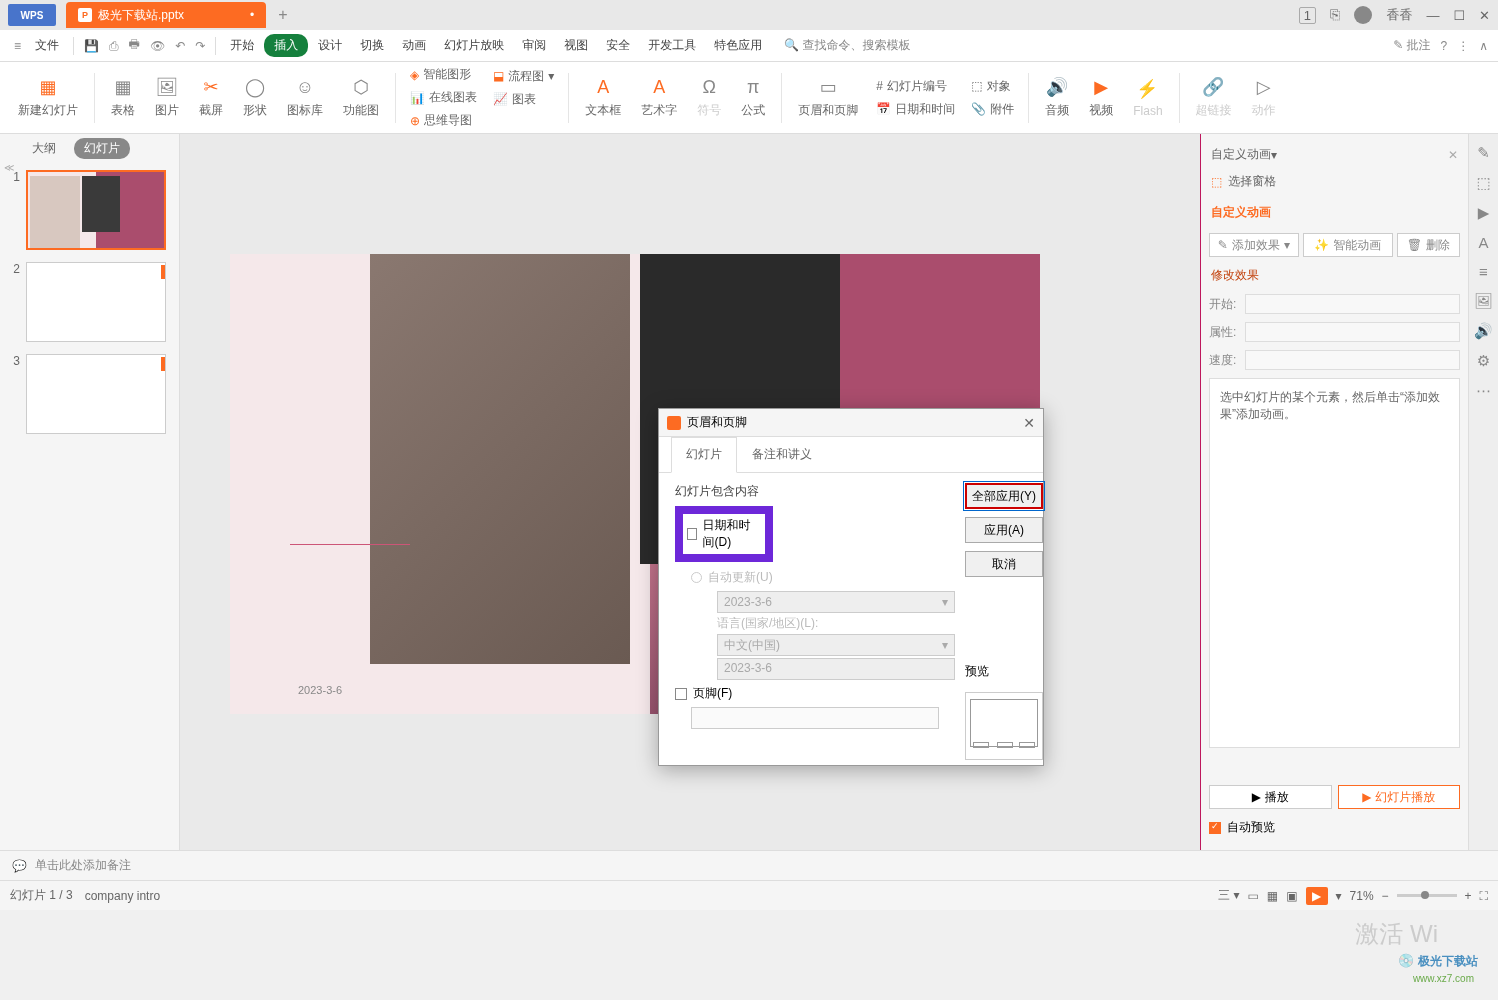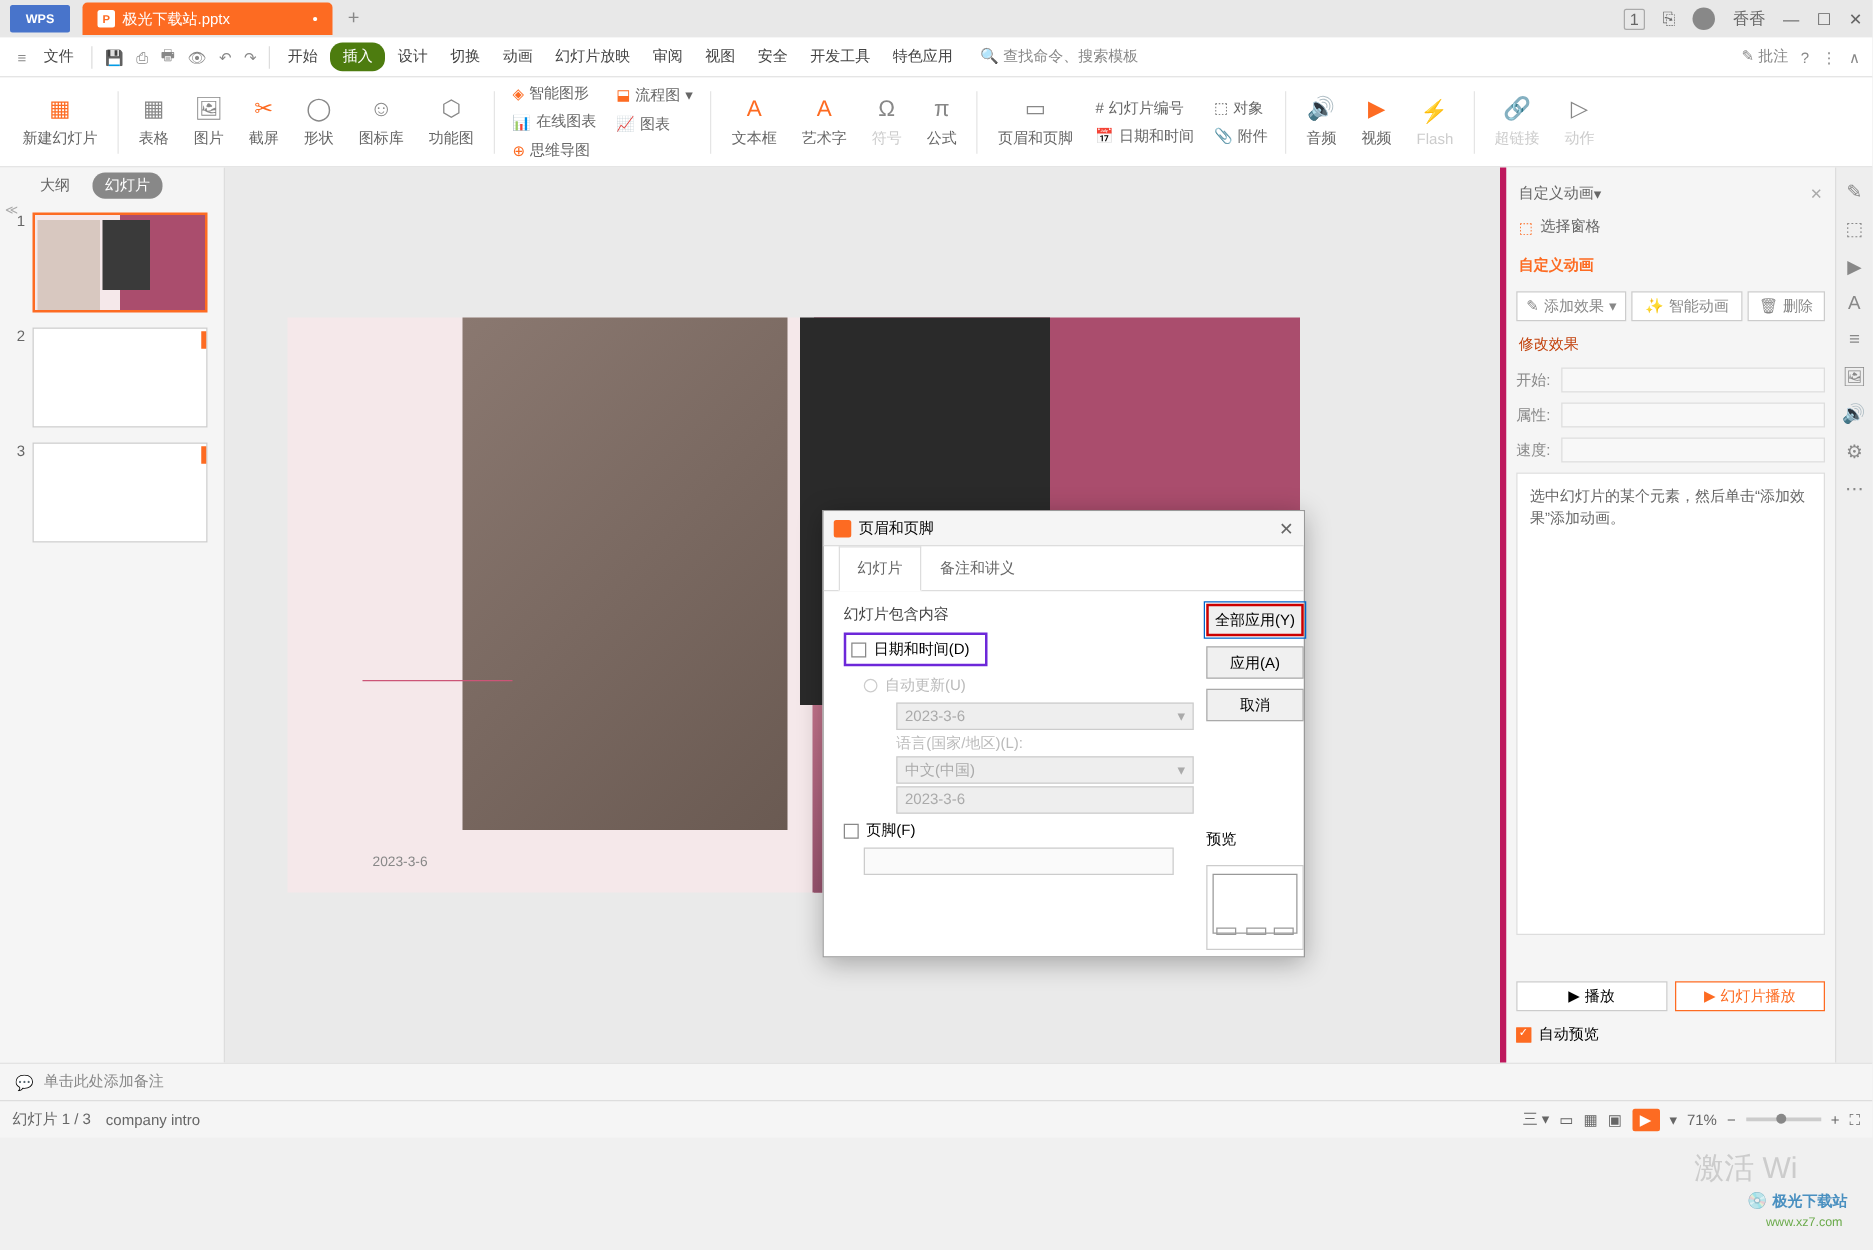--- a/index.html
+++ b/index.html
@@ -9,21 +9,21 @@
 .file-tab{margin-left:10px;height:26px;background:#fd6b22;color:#fff;display:flex;align-items:center;padding:0 12px;border-radius:4px 4px 0 0;gap:6px}
 .file-tab .icon{width:14px;height:14px;background:#fff;border-radius:2px;display:flex;align-items:center;justify-content:center;color:#fd6b22;font-size:9px;font-weight:bold}
 .file-tab .dot{margin-left:60px;color:#fff}
 .new-tab{margin-left:12px;color:#888;font-size:16px;cursor:pointer}
 .win-ctrl{margin-left:auto;display:flex;gap:14px;align-items:center;color:#666}
 .win-ctrl span{cursor:pointer;font-size:13px}
 .badge1{border:1px solid #aaa;padding:0 4px;border-radius:2px;font-size:10px}
 .avatar{width:18px;height:18px;border-radius:50%;background:#888}
 .menubar{height:32px;background:#fff;border-bottom:1px solid #ddd;display:flex;align-items:center;padding:0 10px;gap:2px}
 .menu-btn{padding:4px 8px;color:#444;cursor:pointer;border-radius:3px}
-.menu-btn.active{background:#4d7c0f;color:#fff;border-radius:10px;padding:3px 10px}
+.menu-btn.active{background:#15803d;color:#fff;border-radius:10px;padding:3px 10px}
 .menu-sep{width:1px;height:18px;background:#ddd;margin:0 4px}
 .menu-icon{color:#888;padding:4px;cursor:pointer}
 .search-cmd{margin-left:12px;color:#888}
 .menu-right{margin-left:auto;display:flex;gap:10px;align-items:center;color:#888}
 .ribbon{height:72px;background:#fff;border-bottom:1px solid #ddd;display:flex;align-items:center;padding:0 10px;gap:4px}
 .rib-item{display:flex;flex-direction:column;align-items:center;justify-content:center;padding:4px 8px;color:#666;cursor:pointer;gap:4px;min-height:58px}
 .rib-item.disabled{color:#ccc}
 .rib-ico{font-size:18px;color:#888}
 .rib-ico.orange{color:#fd6b22}
 .rib-sep{width:1px;height:50px;background:#e5e5e5;margin:0 4px}
@@ -55,37 +55,37 @@
 .dlg-title{height:28px;background:#f5f5f5;display:flex;align-items:center;padding:0 8px;gap:6px;border-bottom:1px solid #ddd}
 .dlg-ico{width:14px;height:14px;background:#fd6b22;border-radius:2px}
 .dlg-close{margin-left:auto;cursor:pointer;font-size:14px;color:#666}
 .dlg-tabs{display:flex;border-bottom:1px solid #ddd;padding:0 12px}
 .dlg-tab{padding:8px 14px;color:#666;cursor:pointer;border:1px solid transparent}
 .dlg-tab.active{border:1px solid #ddd;border-bottom:1px solid #fff;background:#fff;margin-bottom:-1px}
 .dlg-body{padding:10px 16px;display:flex;gap:10px}
 .dlg-left{flex:1}
 .dlg-label{color:#444;margin-bottom:6px}
 .check-row{display:flex;align-items:center;gap:6px;padding:3px 0}
-.check-row.boxed{border:2px solid #6d28d9;padding:3px 4px;margin-bottom:4px;width:115px}
+.check-row.boxed{border:8px solid #6d28d9;padding:3px 4px;margin-bottom:4px;width:98px}
 .check{width:12px;height:12px;border:1px solid #888}
 .radio{width:11px;height:11px;border:1px solid #999;border-radius:50%}
 .radio.dis,.check.dis{border-color:#ccc}
 .dis-txt{color:#bbb}
 .combo{width:238px;height:22px;border:1px solid #ccc;background:#eee;color:#aaa;padding:2px 6px;display:flex;align-items:center;justify-content:space-between;margin:2px 0}
 .textbox{width:238px;height:22px;border:1px solid #ccc;background:#eee;color:#aaa;padding:2px 6px;margin:2px 0}
 .dlg-right{width:86px;display:flex;flex-direction:column;gap:8px}
 .dlg-btn{height:26px;border:1px solid #aaa;background:#f0f0f0;cursor:pointer;display:flex;align-items:center;justify-content:center}
 .dlg-btn.boxed{border:2px solid #c00;outline:1px solid #0066cc;outline-offset:1px}
 .preview-box{border:1px solid #ccc;height:68px;margin-top:4px;padding:4px}
 .preview-slide{width:68px;height:48px;border:1px solid #999;margin:2px auto;position:relative}
 .preview-slide span{position:absolute;bottom:-2px;width:16px;height:6px;border:1px solid #999;font-size:6px}
 .indent{margin-left:16px}
 .indent2{margin-left:26px}
 .notes-area{height:30px;border-top:1px solid #ddd;background:#f5f5f5;display:flex;align-items:center;padding:0 12px;gap:8px;color:#888}
-.side-panel{width:268px;background:#f5f5f5;border-left:5px solid #be185d;display:flex;flex-direction:column;padding:8px}
+.side-panel{width:268px;background:#f5f5f5;border-left:1px solid #be185d;display:flex;flex-direction:column;padding:8px}
 .sp-title{display:flex;align-items:center;padding:4px 2px;color:#666}
 .sp-close{margin-left:auto;color:#aaa;cursor:pointer}
 .sp-row{display:flex;align-items:center;gap:6px;padding:6px 2px;color:#666;cursor:pointer}
 .sp-orange{color:#fd6b22;font-weight:bold;padding:8px 2px}
 .sp-btns{display:flex;gap:4px;padding:4px 0}
 .sp-btn{flex:1;height:24px;border:1px solid #ccc;background:#fff;display:flex;align-items:center;justify-content:center;gap:4px;color:#888;cursor:pointer}
 .sp-field{display:flex;align-items:center;gap:4px;padding:4px 0}
 .sp-field label{width:32px;color:#888}
 .sp-field .inp{flex:1;height:20px;border:1px solid #ddd;background:#f8f8f8}
 .sp-hint{border:1px solid #ddd;background:#fff;padding:10px;color:#666;height:370px;margin:4px 0}

